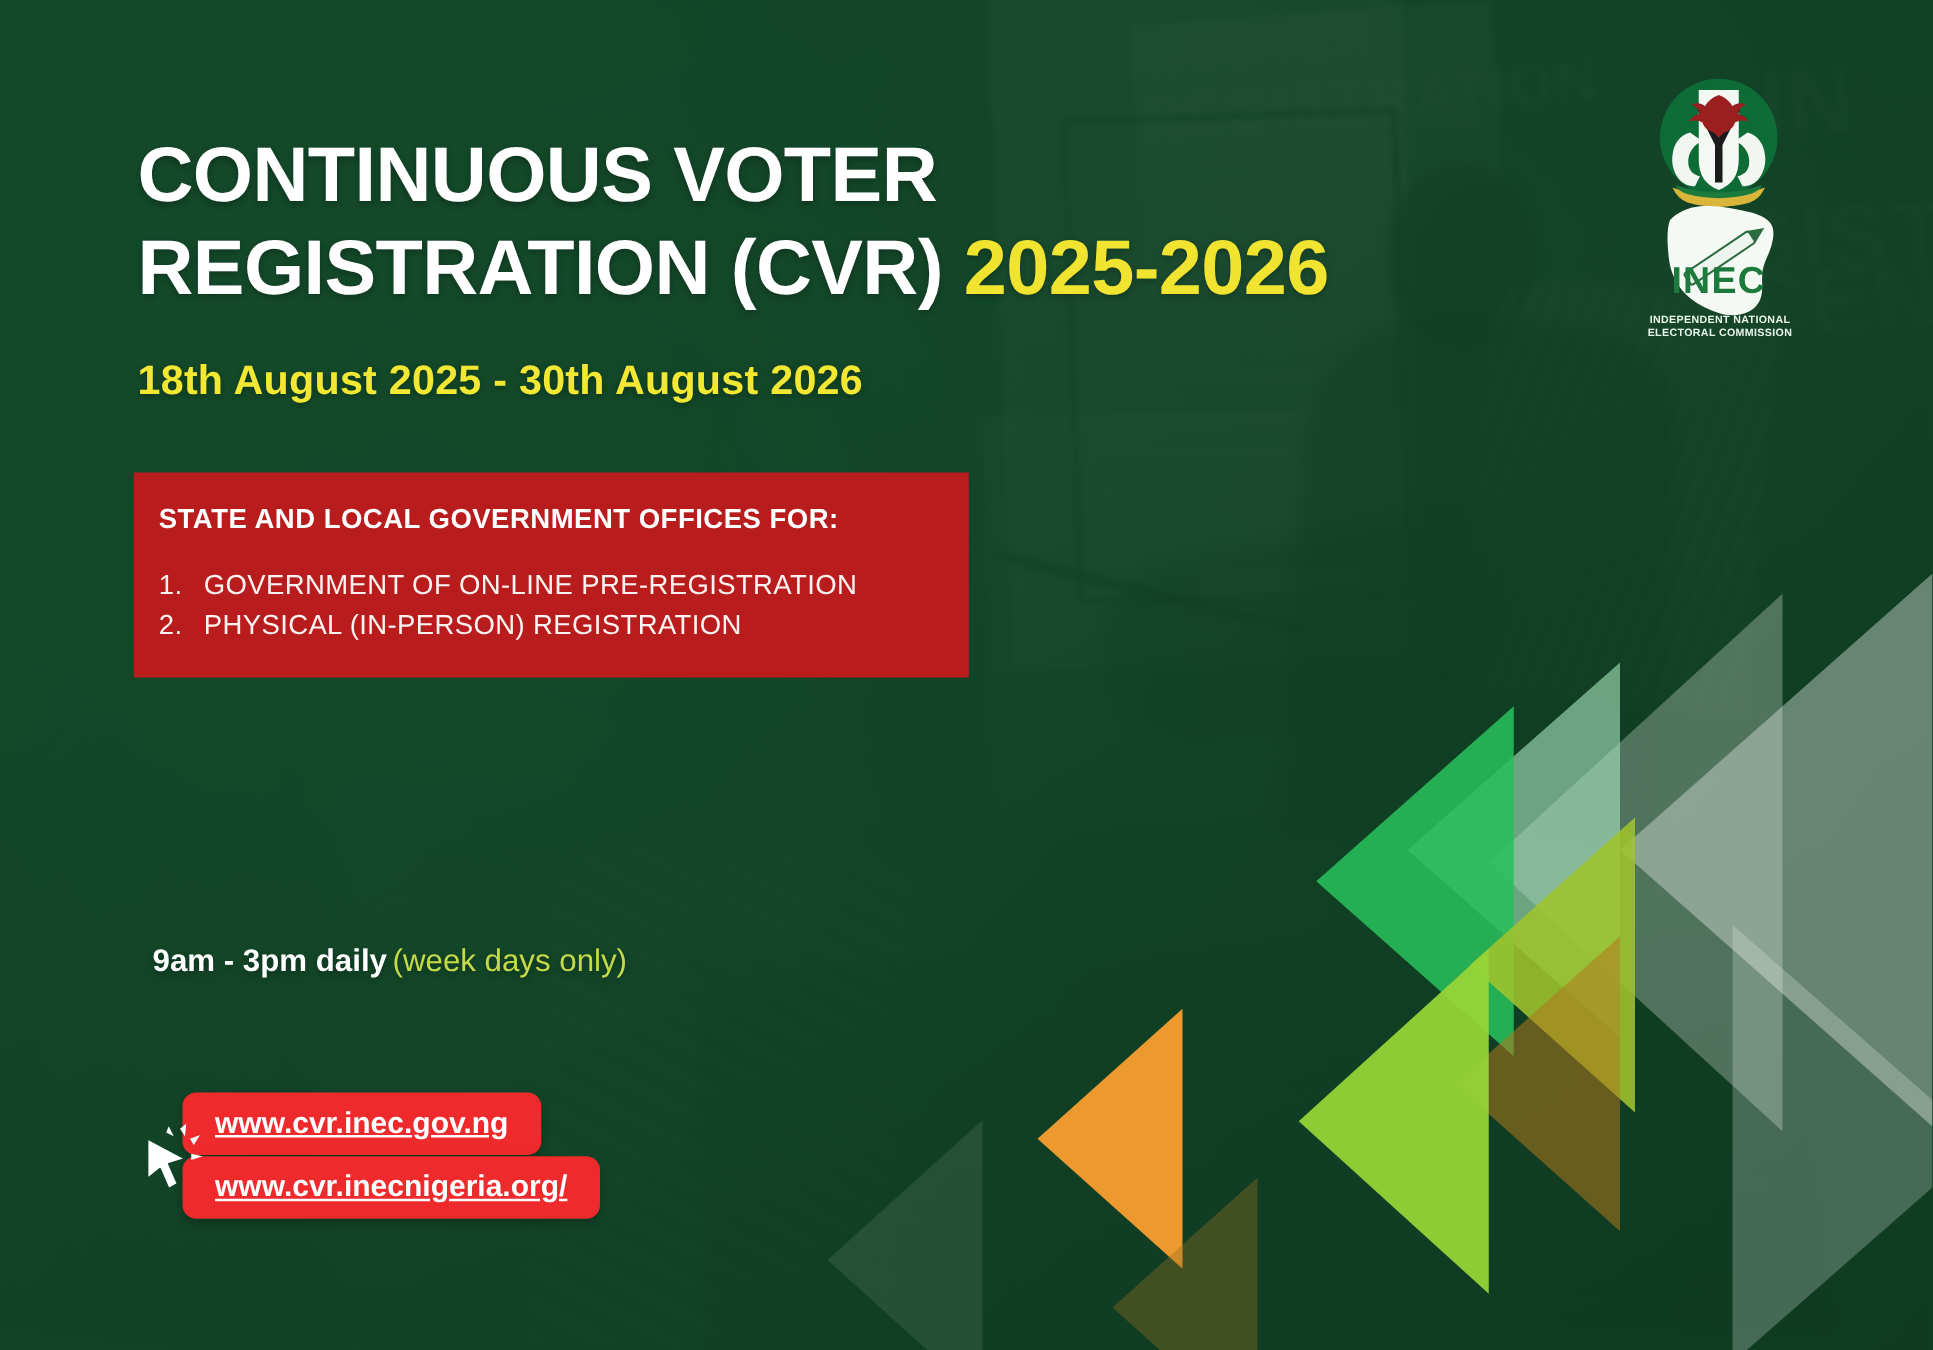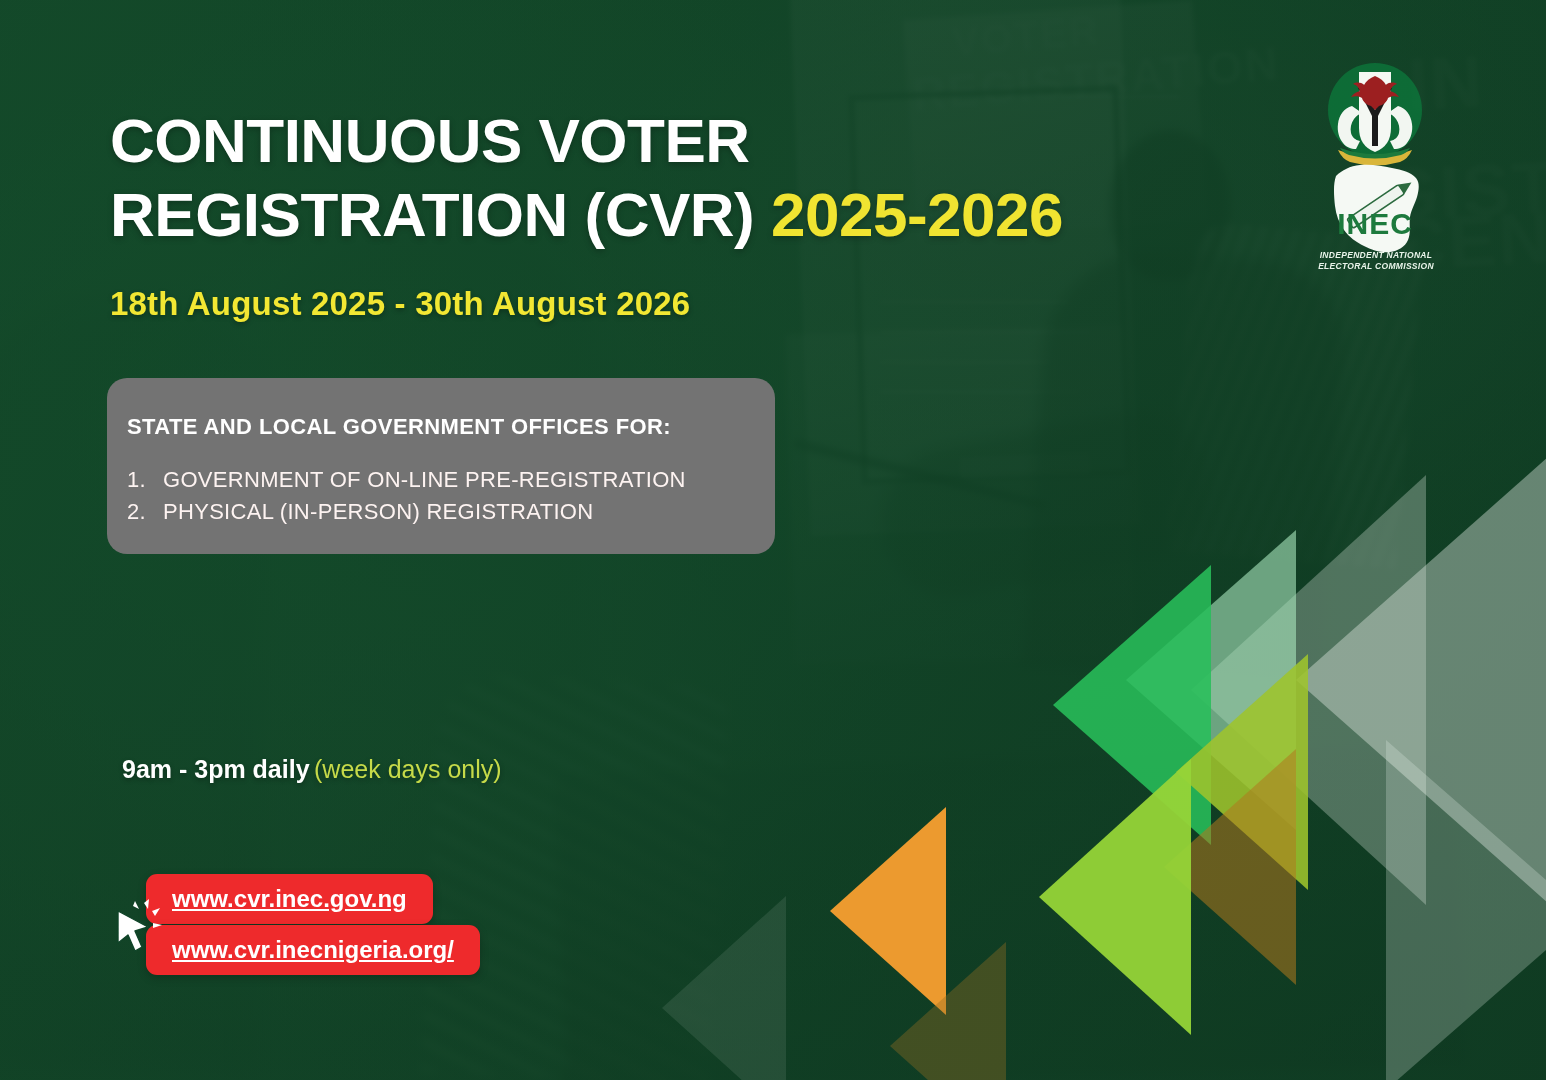--- a/index.html
+++ b/index.html
@@ -245,23 +245,22 @@
     font-weight:700;
     letter-spacing:.2px;
     text-shadow:0 2px 5px rgba(0,0,0,.30);
     white-space:nowrap;
   }
 
   
   .redbox{
     position:absolute;left:107px;top:378px;
     width:668px;
-    background:#737373;
-    padding:36px 22px 26px 20px;
-    border-radius:20px;
+    background:#b91c1c;
+    padding:24px 22px 26px 20px;
   }
   .redbox .rb-title{
     color:#ffffff;font-size:22px;font-weight:800;letter-spacing:.4px;
     margin:0 0 24px 0;
   }
   .redbox ol{margin:0;padding:0;list-style:none;}
   .redbox li{
     color:#fdf3f1;font-size:22px;font-weight:400;letter-spacing:.3px;
     line-height:32px;white-space:nowrap;
     display:flex;
@@ -309,21 +308,21 @@
     position:absolute;left:108px;top:897px;width:56px;height:66px;
   }
 
   
   .logo{
     position:absolute;left:1300px;top:58px;width:150px;height:230px;
   }
   .logo-cap{
     position:absolute;left:1296px;top:250px;width:160px;
     text-align:center;color:#e9f4ea;
-    font-size:8.5px;font-weight:700;letter-spacing:.3px;line-height:11px;font-style:italic;
+    font-size:8.5px;font-weight:700;letter-spacing:.3px;line-height:11px;
   }
 </style>
 </head>
 <body>
 
 <div class="poster">
 
   <div class="bg-photo">
     <div class="room"></div>
     <div class="panel-a"></div>

